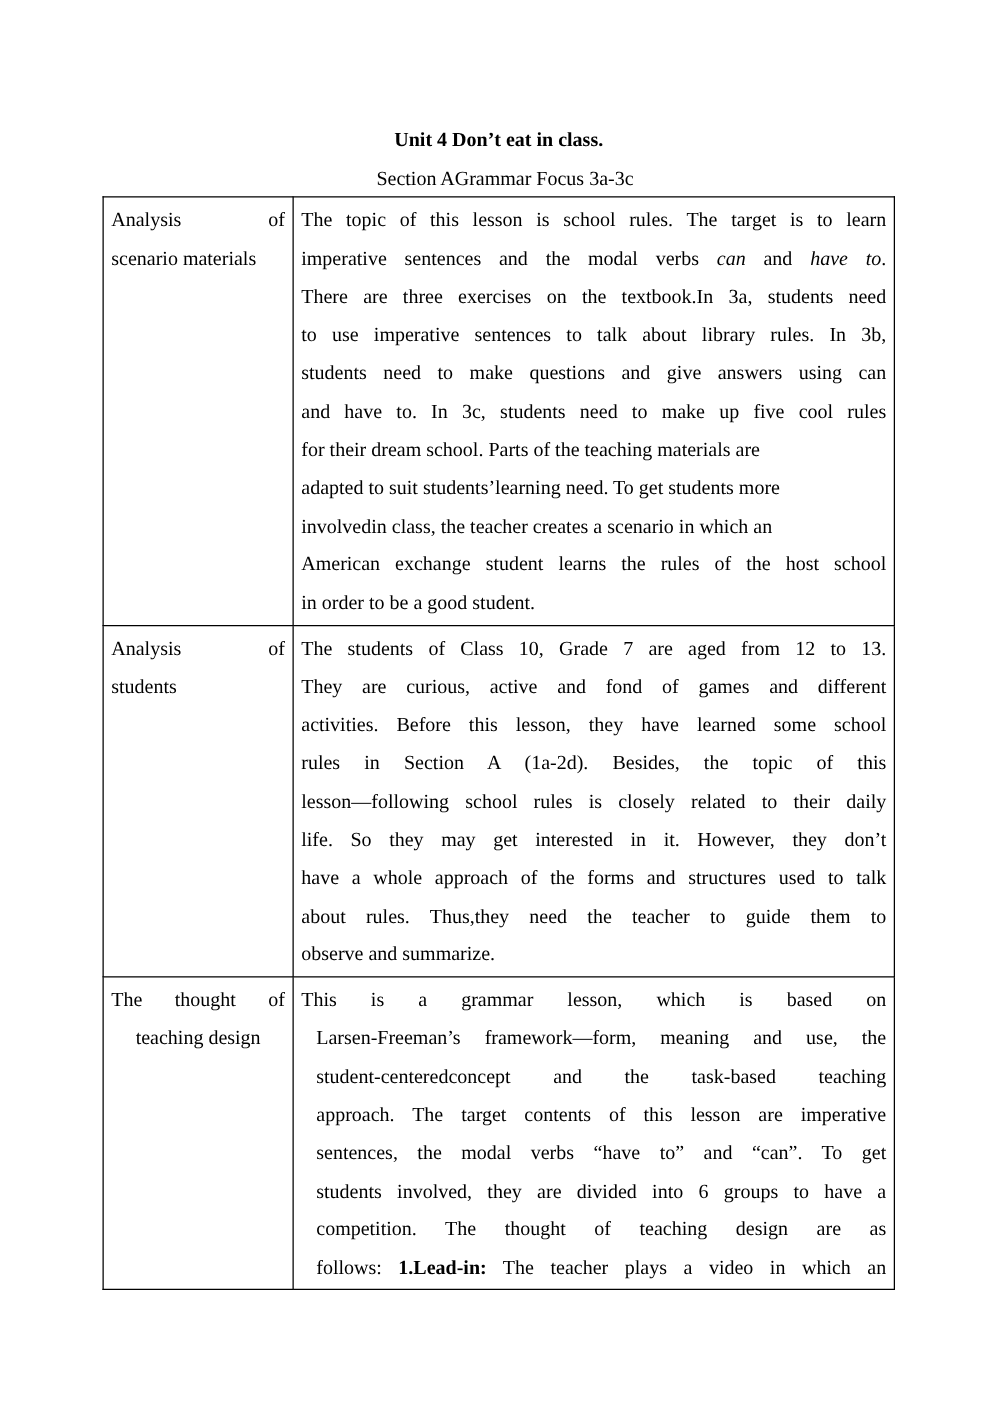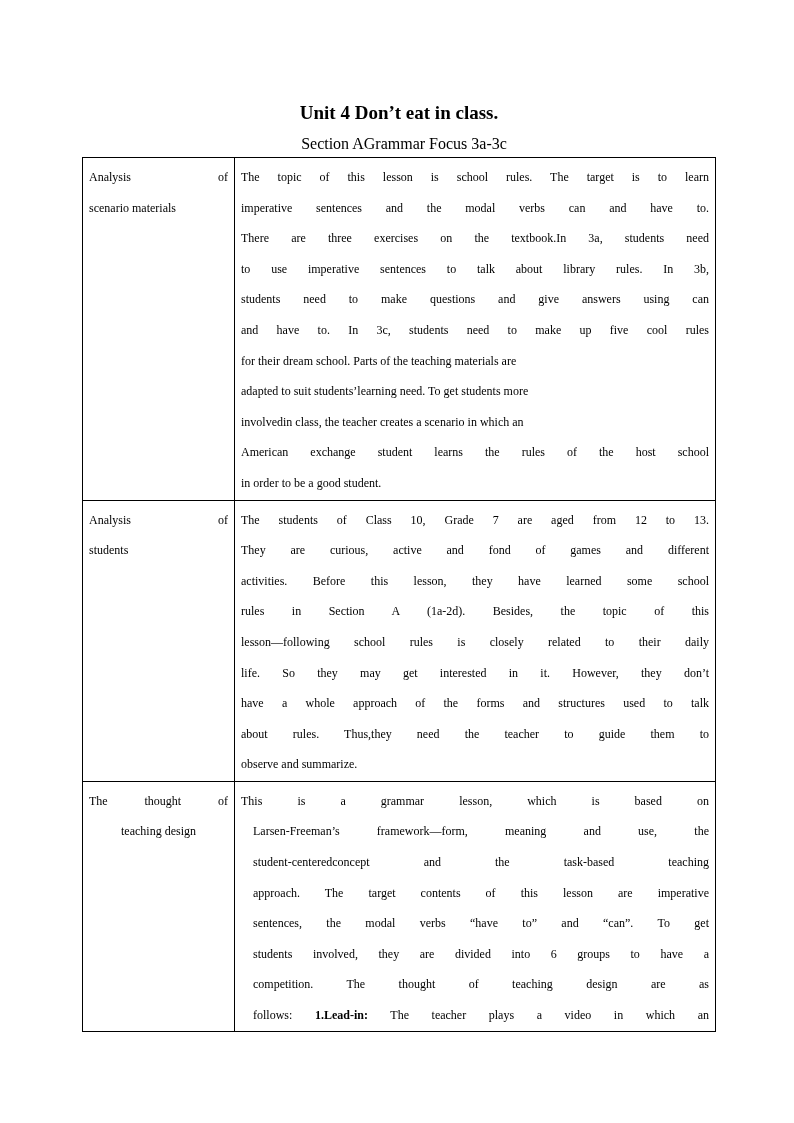--- a/index.html
+++ b/index.html
@@ -15,21 +15,21 @@
     font-family: "Liberation Serif", "DejaVu Serif", serif;
     color: #000;
   }
   .page-title {
     position: absolute;
     top: 101px;
     left: 0;
     width: 794px;
     text-align: center;
     font-weight: bold;
-    font-size: 19px;
+    font-size: 16px;
     line-height: 24px;
     padding-left: 4px;
     box-sizing: border-box;
   }
   .page-subtitle {
     position: absolute;
     top: 133px;
     left: 0;
     width: 794px;
     text-align: center;
@@ -43,21 +43,21 @@
     position: absolute;
     top: 157px;
     left: 82px;
     width: 634px;
     border-collapse: collapse;
     table-layout: fixed;
   }
   table.plan td {
     border: 1px solid #000;
     vertical-align: top;
-    font-size: 12px;
+    font-size: 16px;
     line-height: 30.6px;
     padding: 4px 6px 1px 6px;
   }
   td.label {
     width: 139px;
     text-align: justify;
     text-align-last: justify;
   }
   td.label .line {
     display: block;
@@ -71,21 +71,21 @@
   }
   td.content .line {
     display: block;
     white-space: nowrap;
     text-align: justify;
     text-align-last: justify;
   }
   td.content .line.last { text-align-last: left; }
   td.content .line.indent { padding-left: 12px; }
   td.content.row3 { padding-bottom: 0; margin-top: 13px; }
-  .it { }
+  .it { font-style: italic; }
   .b { font-weight: bold; }
 </style>
 </head>
 <body>
 
 <div class="page-title">Unit  4 Don’t eat in class.</div>
 <div class="page-subtitle">Section AGrammar  Focus 3a-3c</div>
 
 <table class="plan">
   <tbody>

